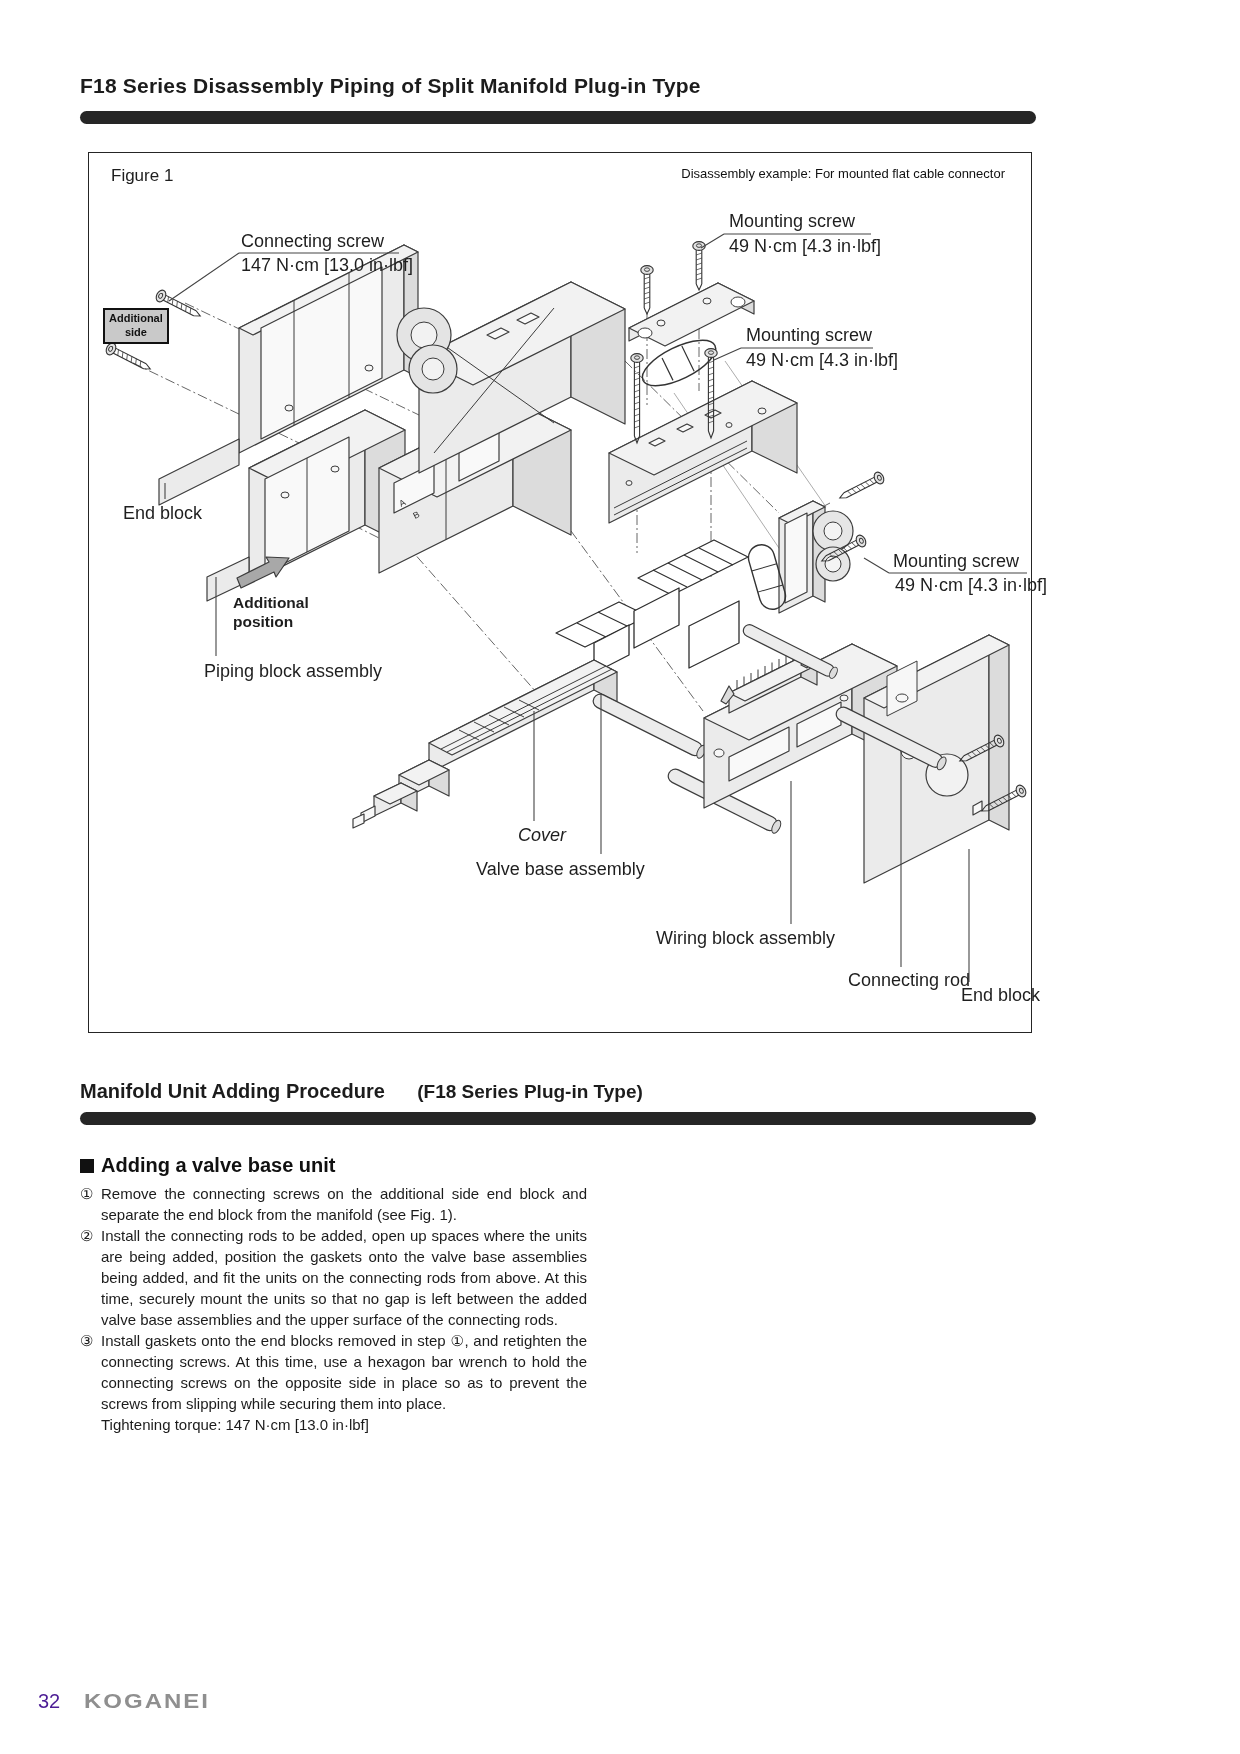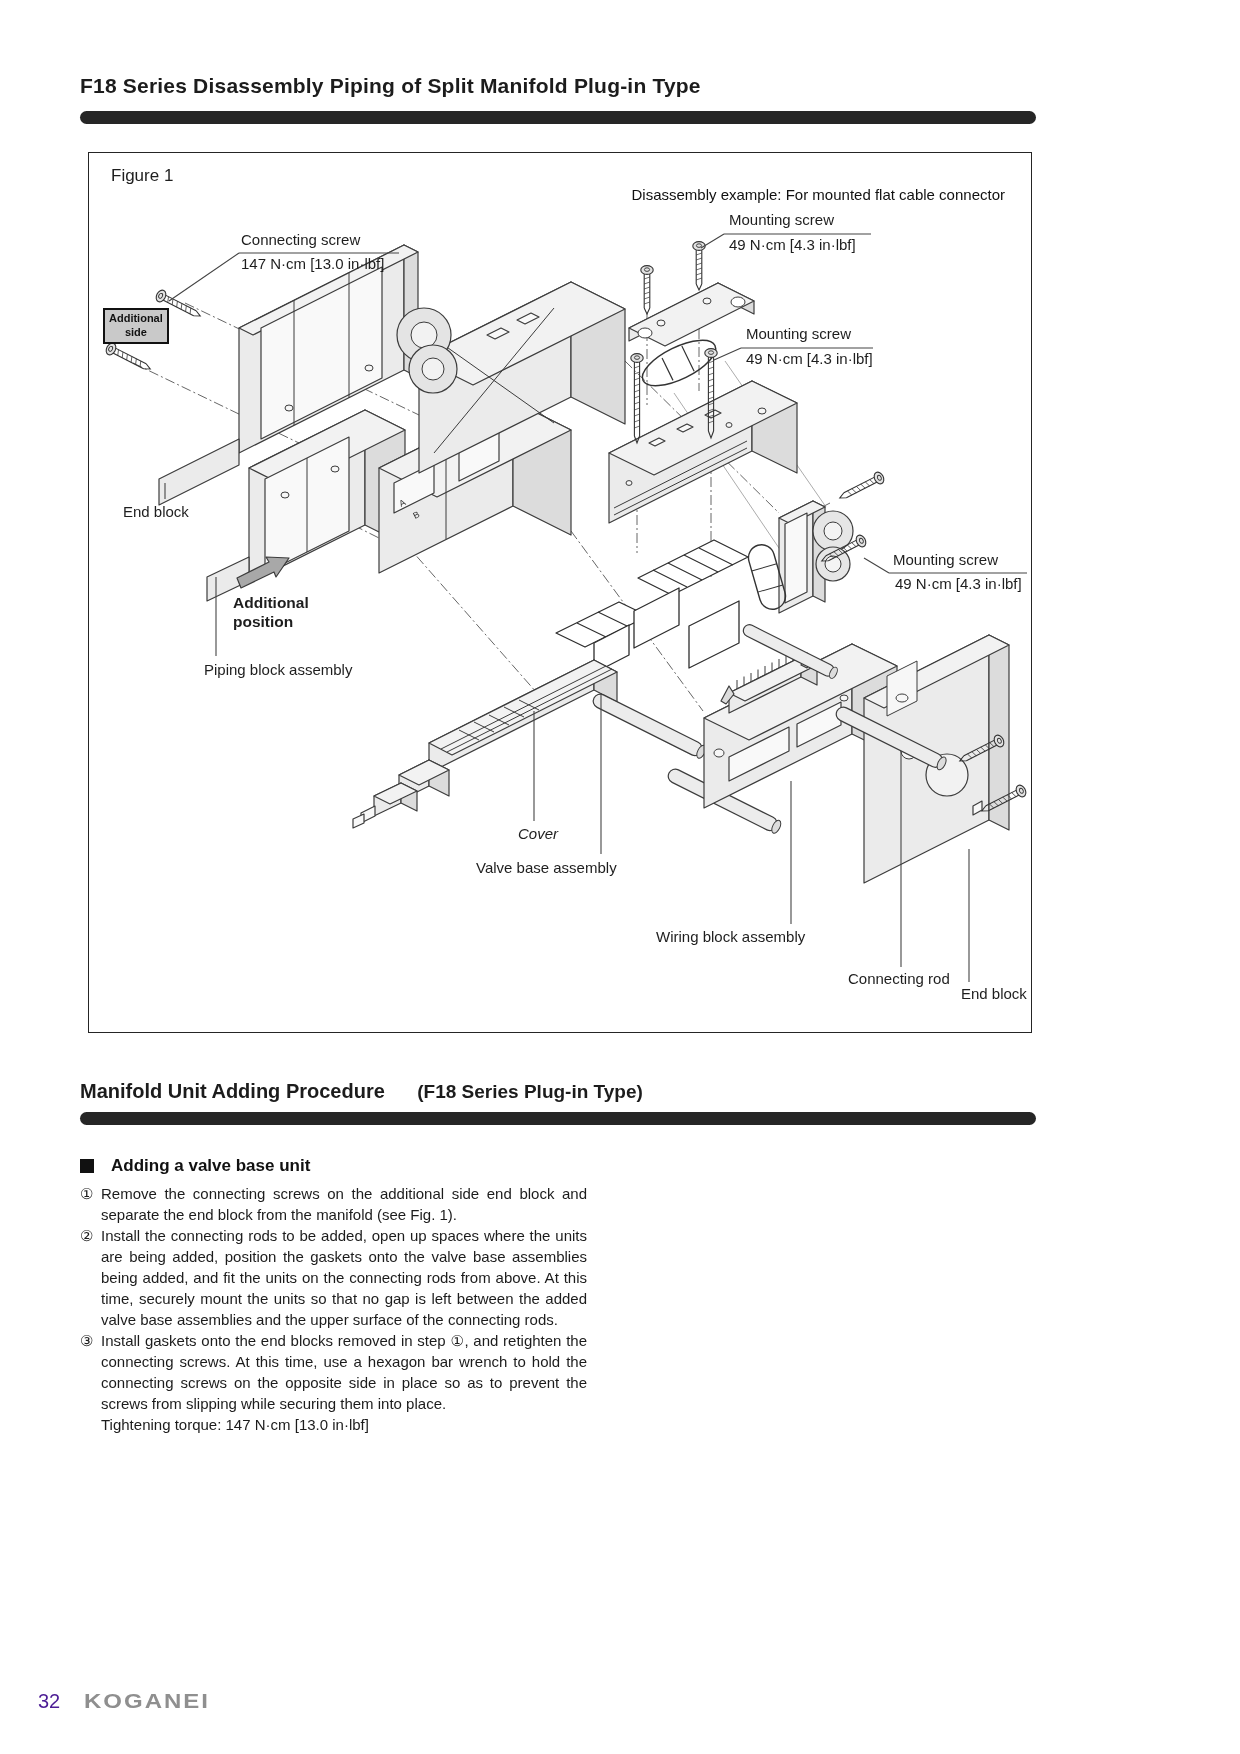--- a/index.html
+++ b/index.html
@@ -12,35 +12,35 @@
   .black-bar { position:absolute; left:80px; width:956px; height:13px; background:#262626; border-radius:7px; }
   #bar-top { top:111px; }
   #bar-mid { top:1112px; }
 
   .figure {
     position:absolute; left:88px; top:152px; width:944px; height:881px;
     border:1.6px solid #252525; background:#fff;
   }
   .figure svg { position:absolute; left:0; top:0; }
   .fig-title { position:absolute; left:22px; top:13px; font-size:17px; color:#1e1e1e; }
-  .fig-caption { position:absolute; right:26px; top:13px; font-size:15px; color:#111;margin-top:20px; }
-  .fig-label { position:absolute; font-size:15px; color:#1e1e1e; white-space:nowrap; }
+  .fig-caption { position:absolute; right:26px; top:13px; font-size:13px; color:#111; }
+  .fig-label { position:absolute; font-size:18px; color:#1e1e1e; white-space:nowrap; }
   .fig-label.bold2 { font-weight:bold; font-size:15.5px; line-height:1.25; }
   .boxed-label {
     position:absolute; border:2.2px solid #111; background:#c9c9c9;
     font-weight:bold; font-size:11px; line-height:1.25; text-align:center;
     padding:2px 4px; white-space:nowrap; color:#111;
   }
 
   .sec-row { position:absolute; left:80px; top:1080px; white-space:nowrap; }
   .sec-title { font-size:20px; font-weight:bold; display:inline; }
   .sec-sub { font-size:19px; font-weight:bold; display:inline; margin-left:28px; }
 
   .body-col { position:absolute; left:80px; top:1155px; width:507px; font-size:15px; line-height:21px; }
-  .sub-head { display:flex; align-items:center; gap:17px; font-size:17px; font-weight:bold; margin-bottom:7px; color:#111; }
+  .sub-head { display:flex; align-items:center; gap:7px; font-size:20px; font-weight:bold; margin-bottom:7px; color:#111; }
   .sub-head .sq { width:14px; height:14px; background:#111; flex:0 0 auto; }
   .intro-line { margin-bottom:2px; }
   .step { position:relative; padding-left:21px; text-align:justify; }
   .step .mk { position:absolute; left:0; top:0; }
 
   .page-num { position:absolute; left:38px; top:1690px; font-size:20px; color:#4c1d95; }
   .brand {
     position:absolute; left:84px; top:1689px; font-size:24px; font-weight:bold;
     color:#8f8f8f; letter-spacing:2px; transform:scaleY(.85); transform-origin:left top;
   }

